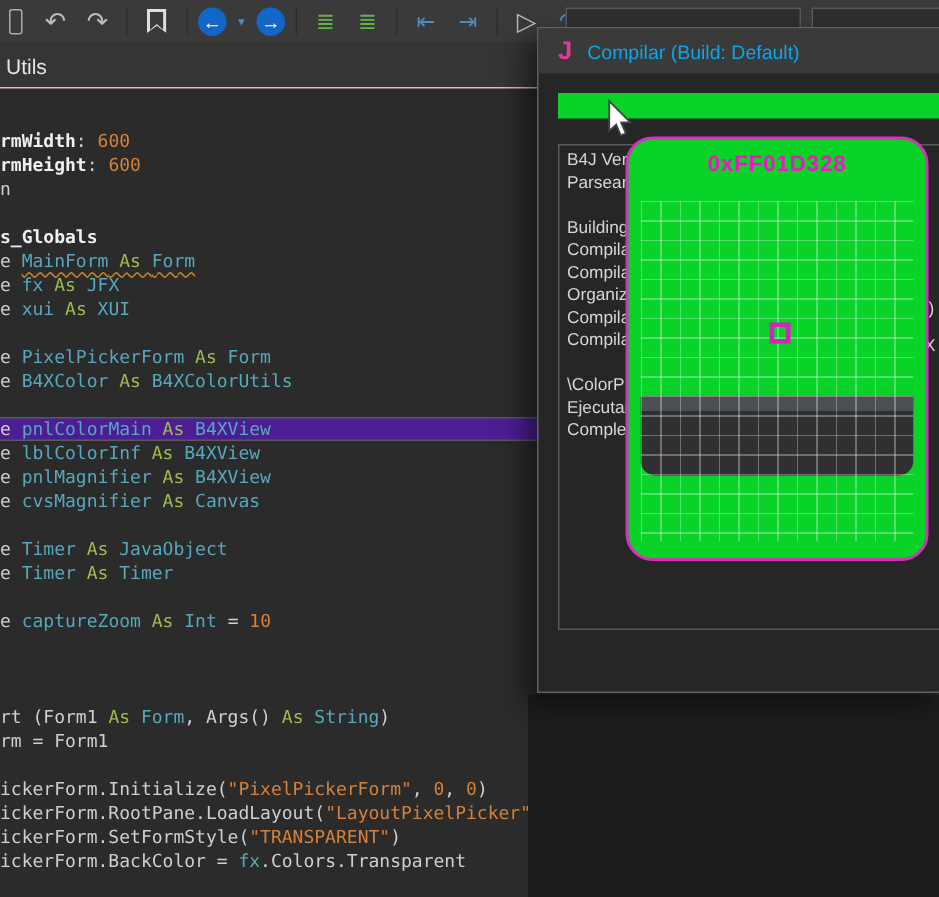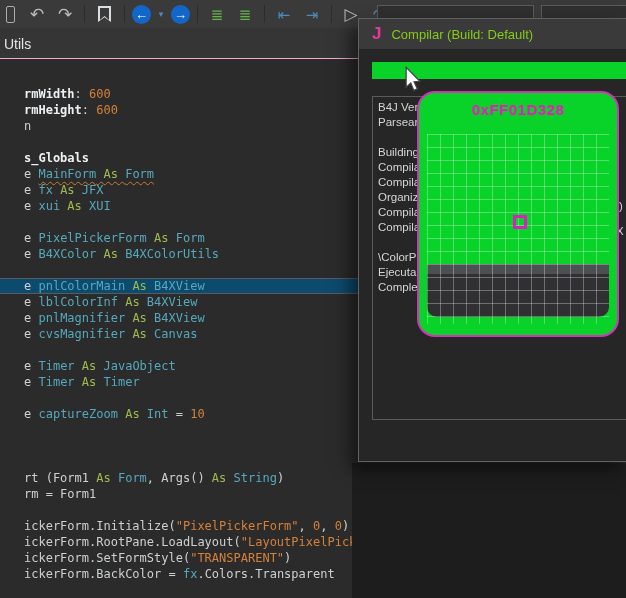--- a/index.html
+++ b/index.html
@@ -32,44 +32,44 @@
 
   
   #tabbar{position:absolute;left:0;top:28px;width:626px;height:30px;background:#353535;
           border-bottom:3px solid #f9a8d4;}
   #tab-utils{position:absolute;left:-2px;top:6px;color:#e3e5e7;font-size:14px;padding:2px 6px;}
 
   
   #editor{position:absolute;left:0;top:59px;width:626px;height:539px;background:#2b2b2b;}
   #code-lines{position:absolute;left:0;top:27px;width:626px;
           font-family:"DejaVu Sans Mono","Liberation Mono",monospace;font-size:12px;}
-  .cl{height:16px;line-height:16px;white-space:pre;padding-left:24px;}
-  .cl.hl{background:#0c4a6e;border-top:1px solid #5a5a5a;border-bottom:1px solid #5a5a5a;
+  .cl{height:16px;line-height:16px;white-space:pre;}
+  .cl.hl{background:#4c1d95;border-top:1px solid #5a5a5a;border-bottom:1px solid #5a5a5a;
          height:14px;line-height:14px;}
   .p{color:#cdd0d2}.k{color:#9dbb4e}.i{color:#56a9bd}.n{color:#d5813a}
   .b{color:#edf0f2;font-weight:bold}
   .w{text-decoration:underline wavy #c77e2e;text-decoration-thickness:1px;text-underline-offset:3px;}
 
   
   #compiler{position:absolute;left:358px;top:18px;width:269px;height:444px;background:#262626;
             border:1px solid #616161;box-sizing:border-box;z-index:5;
             box-shadow:-8px 8px 16px rgba(0,0,0,.5);}
   #compiler-titlebar{height:30px;background:#3a3a3a;display:flex;align-items:center;gap:10px;
             padding-left:13px;}
   #compiler-logo{color:#e6399b;font-weight:bold;font-size:17px;}
-  #compiler-title{color:#84cc16;font-size:13px;}
+  #compiler-title{color:#0ea5e9;font-size:13px;}
   #progress-bar{position:absolute;left:13px;top:43px;right:0;height:17px;background:var(--green);}
   #log-box{position:absolute;left:13px;top:77px;right:-1px;height:324px;background:#262626;
            border:1px solid #5a5a5a;box-sizing:border-box;padding:3px 0 0 5px;}
   .logline{height:15px;line-height:15px;color:#d6d6d6;font-size:11.5px;white-space:pre;}
   .logfrag{position:absolute;color:#d6d6d6;font-size:11.5px;z-index:6;}
   #below-compiler{position:absolute;left:352px;top:463px;width:274px;height:135px;background:#1d1d1d;}
 
   
-  #magnifier{position:absolute;left:417px;top:91px;width:202px;height:246px;box-sizing:border-box;
+  #magnifier{position:absolute;left:417px;top:91px;width:202px;height:283px;box-sizing:border-box;
              background:var(--green);border:2px solid #d631bd;border-radius:18px;z-index:8;}
   #mag-hex{position:absolute;left:0;right:0;top:8px;text-align:center;
            color:var(--hexpink);font-weight:bold;font-size:15px;letter-spacing:.5px;}
   #mag-content{position:absolute;left:8px;right:8px;top:41px;bottom:11px;overflow:hidden;}
   #mag-band{position:absolute;left:0;right:0;top:130px;height:53px;background:#303032;
             border-radius:0 0 10px 10px;overflow:hidden;}
   #mag-band-top{height:10px;background:#4d5052;}
   #mag-grid{position:absolute;inset:0;
      background-image:repeating-linear-gradient(90deg,rgba(255,255,255,.30) 0 1px,transparent 1px 13px),
                       repeating-linear-gradient(180deg,rgba(255,255,255,.30) 0 1px,transparent 1px 13px);}

